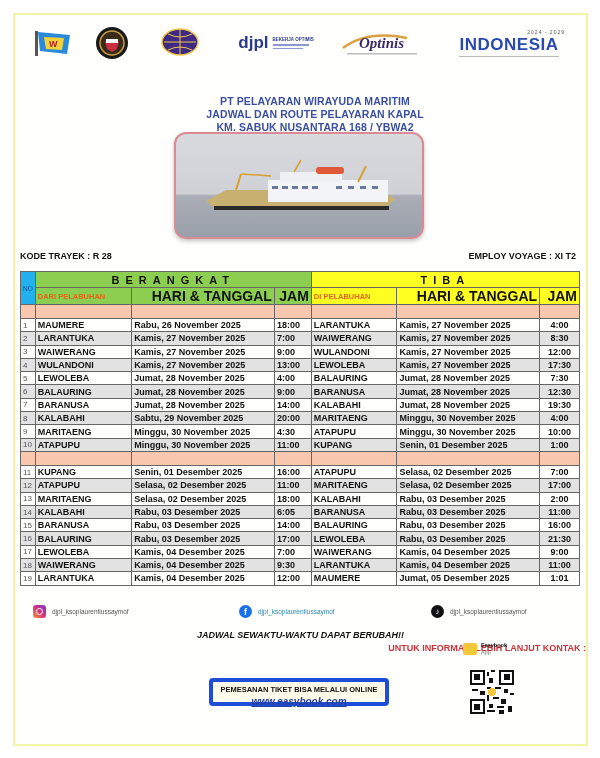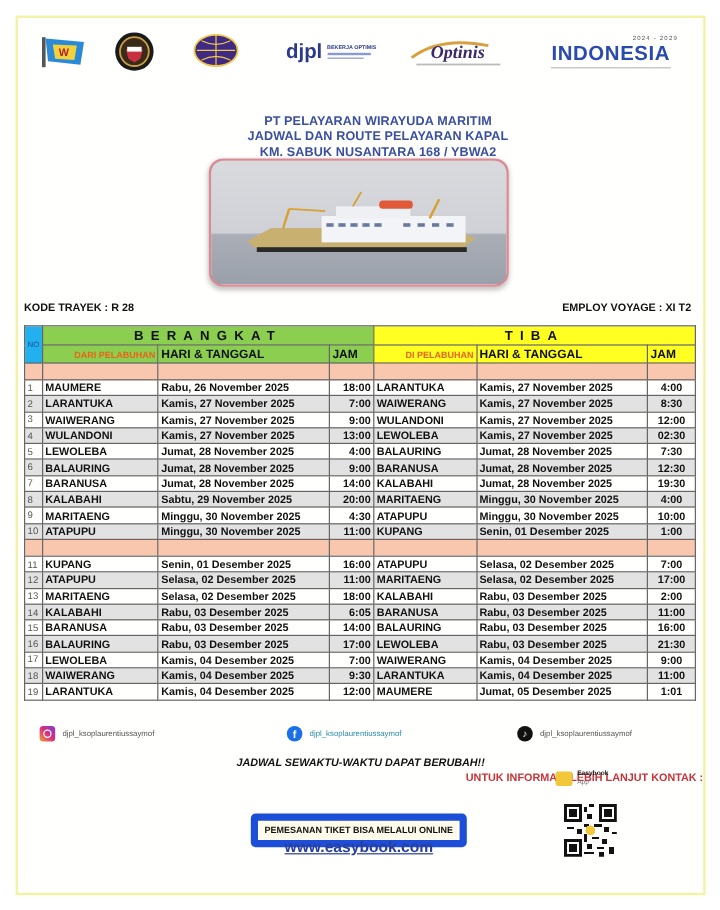--- a/index.html
+++ b/index.html
@@ -22,39 +22,39 @@
   .meta { position: absolute; top: 236px; font-weight: bold; font-size: 9px; }
   table.sched {
     position: absolute; left: 5px; top: 256px; width: 560px;
     border-collapse: collapse; font-size: 9px; font-family: "Liberation Sans", sans-serif;
   }
   table.sched td, table.sched th { border: 1px solid #666; padding: 0 2px; height: 13.3px; white-space: nowrap; }
   .h-green { background: #8ccf50; }
   .h-yellow { background: #ffff22; }
   .h-blue { background: #22b0ee; color: #1a4fa0; font-size: 6.5px; font-weight: normal; }
   .h-group { font-weight: 900; font-size: 11px; letter-spacing: 6px; text-align: center; height: 16px !important; }
-  .h-col { font-weight: bold; font-size: 10px; text-align: left; height: 15px !important; }
-  .h-port { color: #e8641a; text-align: right; font-size: 7.5px !important; }
+  .h-col { font-weight: bold; font-size: 14px; text-align: right; height: 15px !important; }
+  .h-port { color: #e8641a; text-align: left; font-size: 7.5px !important; }
   .sep td { background: #f9c7ad; height: 14px !important; }
   .no { color: #555; font-size: 8px; text-align: left; width: 12px; }
   .port { font-weight: bold; }
   .date { font-weight: bold; margin-top: 24px; }
-  .jam { text-align: right; font-weight: bold; }
+  .jam { font-weight: bold; }
   .jam2 { text-align: center; font-weight: bold; }
   tr.even td:not(.no-bg) { background: #e2e2e2; }
   .social { position: absolute; top: 590px; font-size: 6.5px; color: #555; display: flex; align-items: center; gap: 6px; }
   .notice1 { position: absolute; top: 615px; left: 0; right: 0; text-align: center; font-weight: bold; font-size: 9px; font-style: italic; }
   .notice2 { position: absolute; top: 628px; left: 0; right: 0; text-align: right; font-weight: bold; font-size: 9px; color: #c8343a; }
   .contact { position: absolute; top: 645px; left: 190px; display: flex; align-items: center; gap: 6px; font-size: 7.5px; color: #d07070; }
   .online-box {
     position: absolute; left: 194px; top: 663px; width: 180px; height: 28px;
-    border: 6px solid #1d4ed8; border-radius: 4px; background: #fffbea; text-align: center;
+    border: 4px solid #1d4ed8; border-radius: 4px; background: #fffbea; text-align: center;
   }
   .online-box .l1 { font-weight: bold; font-size: 7.5px; margin-top: 3px; }
-  .online-box .l2 { font-size: 13px; color: #2a3f9a; text-decoration: underline; font-weight: bold; margin-top: 2px; }
+  .online-box .l2 { font-size: 10px; color: #2a3f9a; text-decoration: underline; font-style: italic; font-weight: bold; margin-top: 2px; }
   .app { position: absolute; left: 448px; top: 627px; }
   .qr { position: absolute; left: 455px; top: 655px; width: 44px; height: 44px; }
 </style>
 </head>
 <body>
 
 <div class="frame">
 
   <div class="logos">
     <div class="logo" style="left:18px;width:40px;">
@@ -198,21 +198,21 @@
           <td class="date">Kamis, 27 November 2025</td>
           <td class="jam2">12:00</td>
         </tr>
         <tr class="even">
           <td class="no">4</td>
           <td class="port">WULANDONI</td>
           <td class="date">Kamis, 27 November 2025</td>
           <td class="jam">13:00</td>
           <td class="port">LEWOLEBA</td>
           <td class="date">Kamis, 27 November 2025</td>
-          <td class="jam2">02:30</td>
+          <td class="jam2">17:30</td>
         </tr>
         <tr>
           <td class="no">5</td>
           <td class="port">LEWOLEBA</td>
           <td class="date">Jumat, 28 November 2025</td>
           <td class="jam">4:00</td>
           <td class="port">BALAURING</td>
           <td class="date">Jumat, 28 November 2025</td>
           <td class="jam2">7:30</td>
         </tr>

